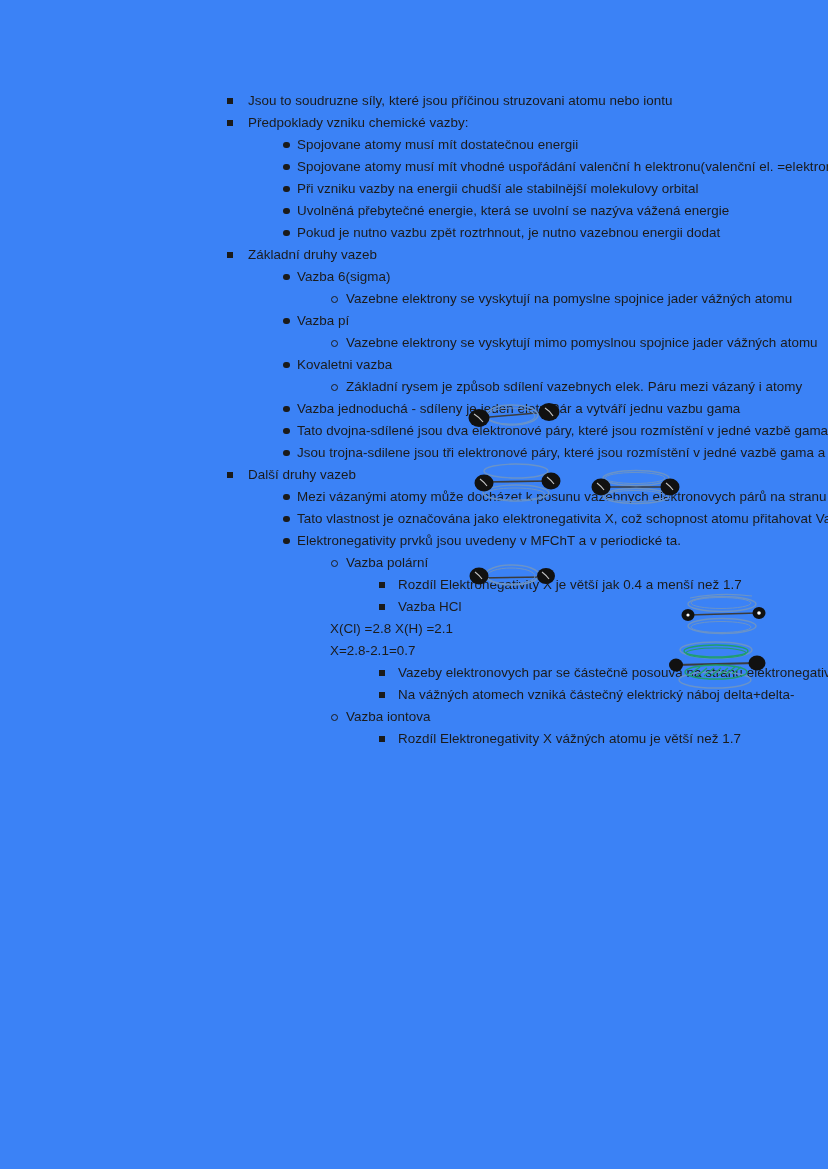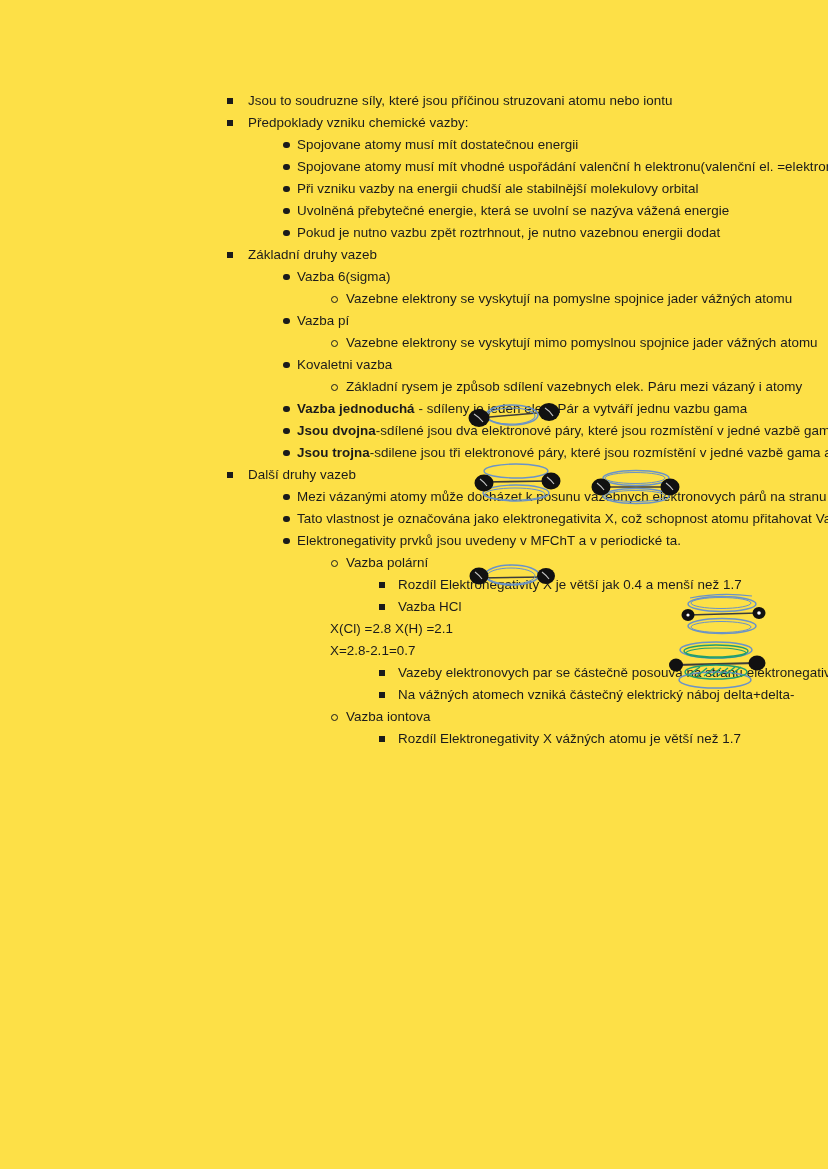--- a/index.html
+++ b/index.html
@@ -5,21 +5,21 @@
 <style>
   html, body {
     margin: 0;
     padding: 0;
     background: #ffffff;
   }
   #page {
     position: relative;
     width: 828px;
     height: 1169px;
-    background: #fde047;
+    background: #3b82f6;
     overflow: hidden;
     font-family: "Liberation Sans", sans-serif;
     color: #1a1a1a;
   }
 
   
   #outline {
     position: absolute;
     left: 0;
     top: 0;
@@ -74,21 +74,21 @@
   .lvl4 > .bul {
     left: 379px;
     top: 8px;
     width: 5.5px;
     height: 5.5px;
     background: #1b1b1b;
   }
   
   .plain { padding-left: 330px; }
 
-  .bold { font-weight: bold; }
+  .bold { font-weight: normal; }
 
   
   #doodles {
     position: absolute;
     left: 0;
     top: 0;
     width: 828px;
     height: 1169px;
     pointer-events: none;
   }
@@ -154,21 +154,21 @@
       <div class="li lvl3" style="width: 746px;">
         <span class="bul"></span>
         <span class="btxt">Základní rysem je způsob sdílení vazebnych elek. Páru mezi vázaný i atomy</span>
       </div>
       <div class="li lvl2" style="width: 749px;">
         <span class="bul"></span>
         <span class="btxt"><span class="bold">Vazba jednoduchá</span><span> - sdíleny je jeden eletr. Pár a vytváří jednu vazbu gama</span></span>
       </div>
       <div class="li lvl2" style="width: 749px;">
         <span class="bul"></span>
-        <span class="btxt"><span class="bold">Jsou dvojna</span><span>-sdílené jsou dva elektronové páry, které jsou rozmístění v jedné vazbě gama a v jedné vazbě pi</span></span>
+        <span class="btxt"><span class="bold">Tato dvojna</span><span>-sdílené jsou dva elektronové páry, které jsou rozmístění v jedné vazbě gama a v jedné vazbě pi</span></span>
       </div>
       <div class="li lvl2" style="width: 749px;">
         <span class="bul"></span>
         <span class="btxt"><span class="bold">Jsou trojna</span><span>-sdilene jsou tři elektronové páry, které jsou rozmístění v jedné vazbě gama a ve dvou vázách pi</span></span>
       </div>
       <div class="li lvl1" style="width: 718px;">
         <span class="bul"></span>
         <span class="btxt">Další druhy vazeb</span>
       </div>
       <div class="li lvl2" style="width: 749px;">

